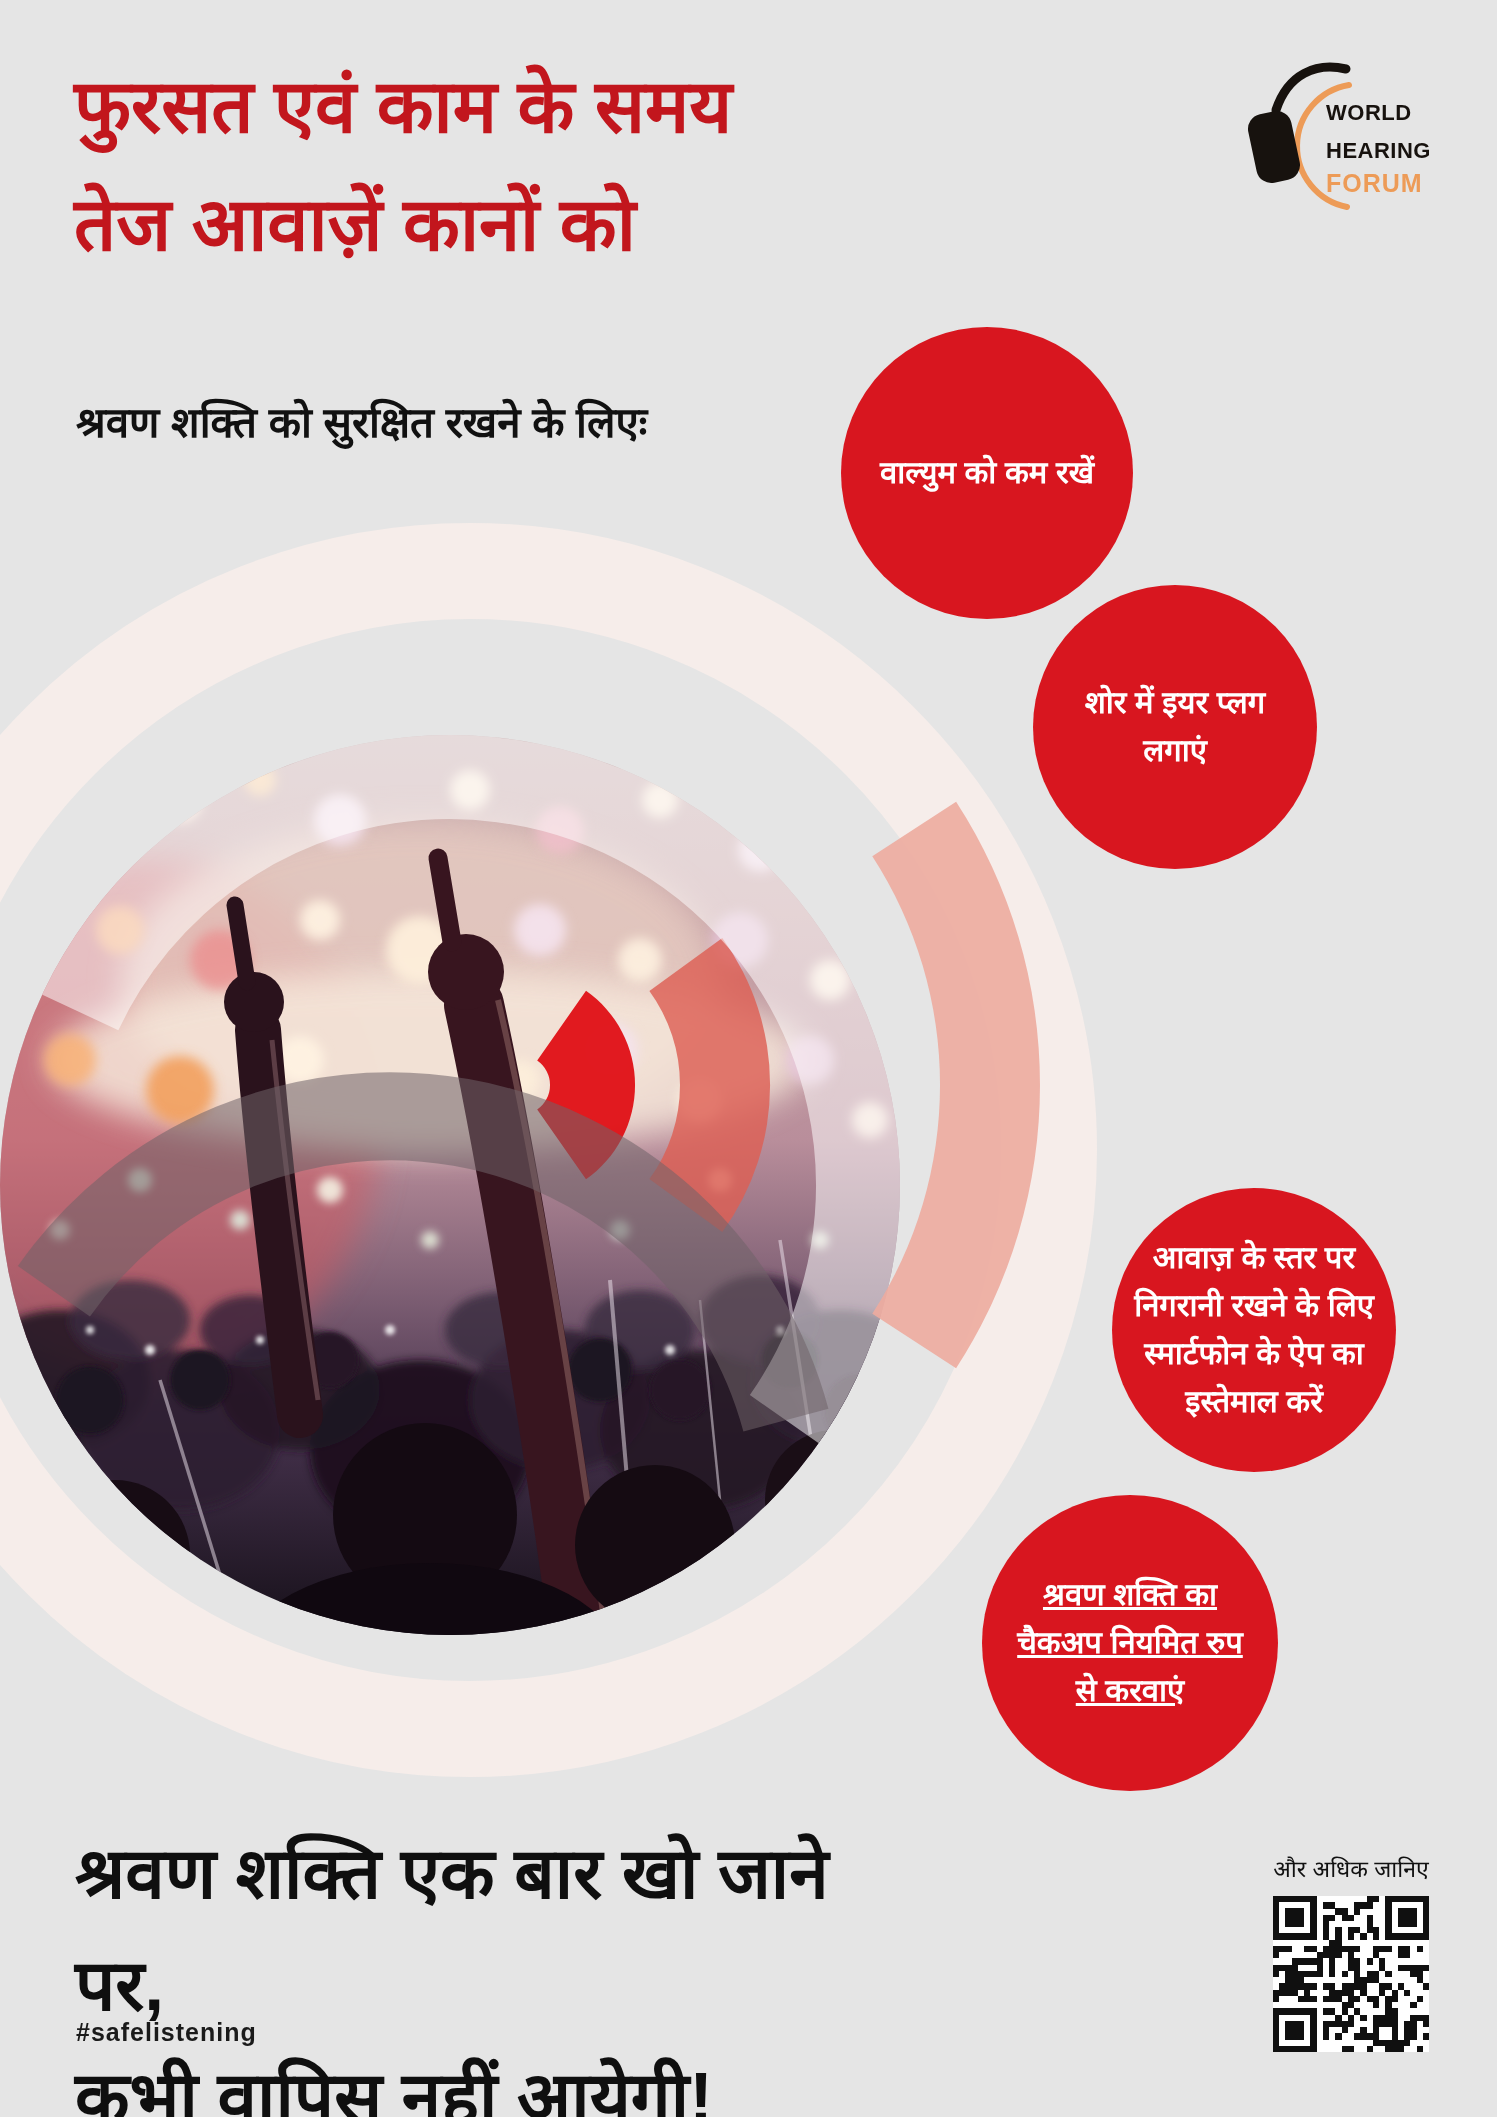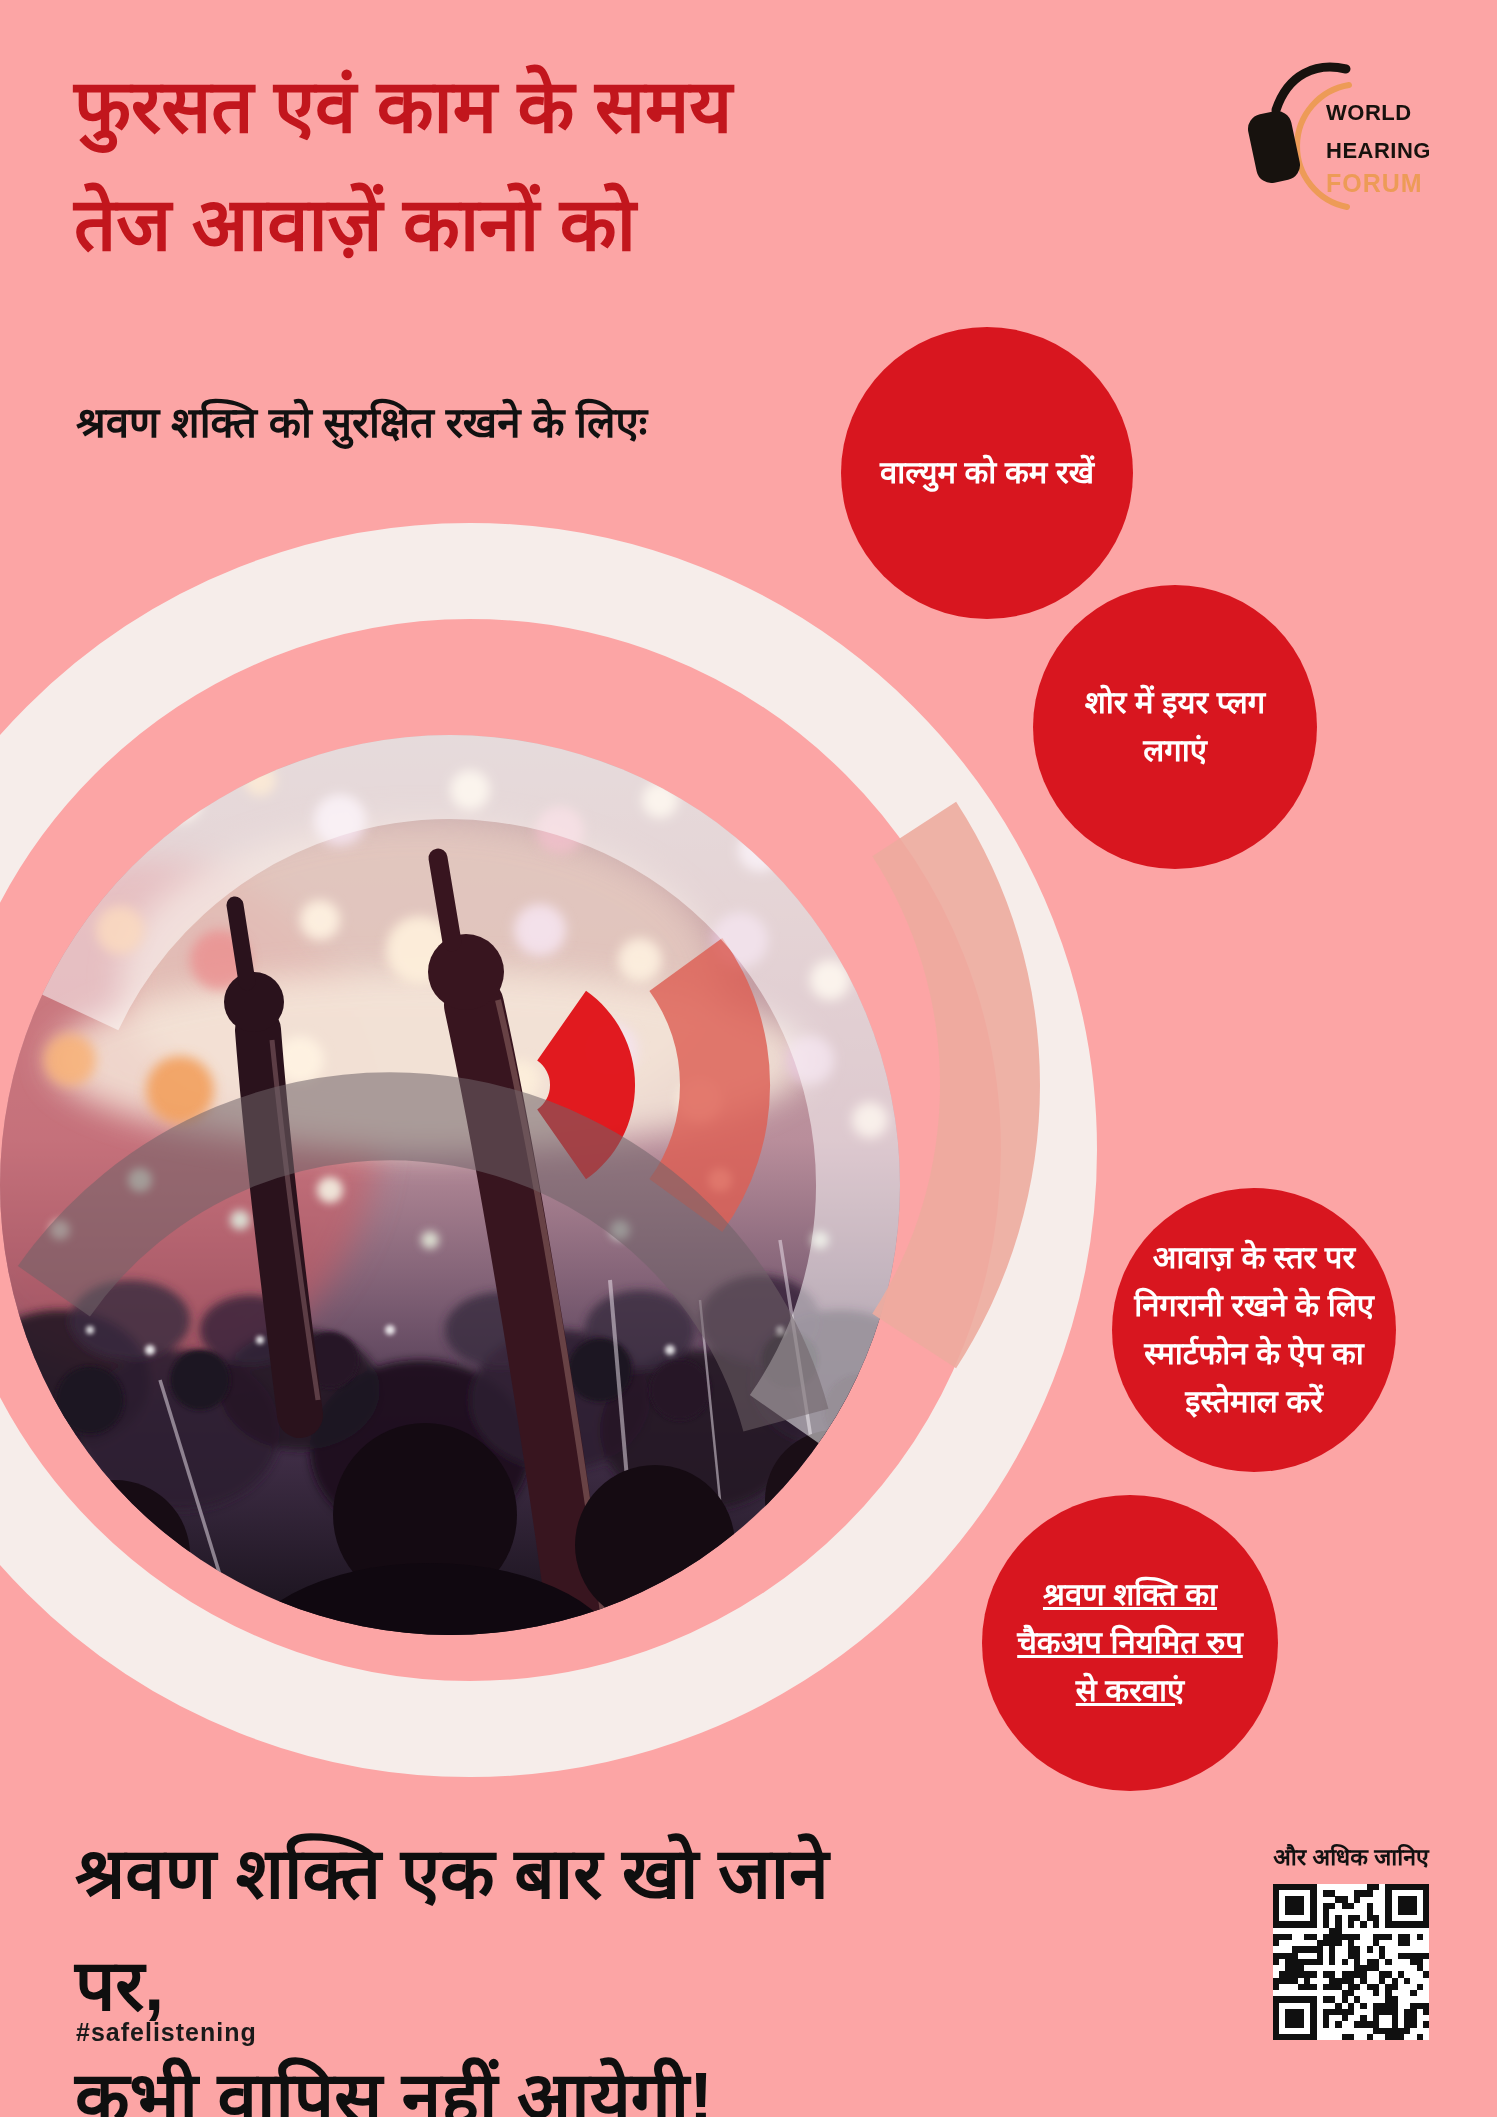--- a/index.html
+++ b/index.html
@@ -1,19 +1,19 @@
 <!DOCTYPE html>
 <html><head>
 <meta charset="utf-8">
 <style>
   html,body{margin:0;padding:0;background:#ffffff;}
   .page{
     position:relative;
     width:1497px;height:2117px;
-    background:#fca5a5;
+    background:#e5e5e5;
     overflow:hidden;
     font-family:"Liberation Sans", sans-serif;
   }
   .art{position:absolute;left:0;top:0;width:1497px;height:2117px;}
   .headline{
     position:absolute;left:74px;top:48px;width:660px;
     color:#c2161d;font-weight:bold;font-size:74px;line-height:1.6;
   }
   .subtitle{
     position:absolute;left:76px;top:372px;width:640px;
@@ -29,21 +29,21 @@
   }
   .closing{
     position:absolute;left:75px;top:1818px;width:760px;
     color:#0f0f0f;font-weight:bold;font-size:71px;line-height:1.58;
   }
   .hashtag{
     position:absolute;left:76px;top:2018px;
     color:#1a1a1a;font-weight:bold;font-size:25px;letter-spacing:1px;
   }
   .qr-block{position:absolute;left:1258px;top:1840px;width:186px;text-align:center;}
-  .qr-label{color:#111;font-weight:bold;font-size:23px;margin-bottom:12px;}
+  .qr-label{color:#111;font-weight:normal;font-size:23px;margin-bottom:12px;margin-top:12px;}
   .qr-box{width:156px;height:156px;margin:0 auto;background:#fff;}
   .logo{position:absolute;left:1232px;top:52px;width:265px;height:170px;}
 </style>
 </head>
 <body>
 
 <div class="page">
 
   <svg class="art" viewBox="0 0 1497 2117" aria-hidden="true">
     <defs>

